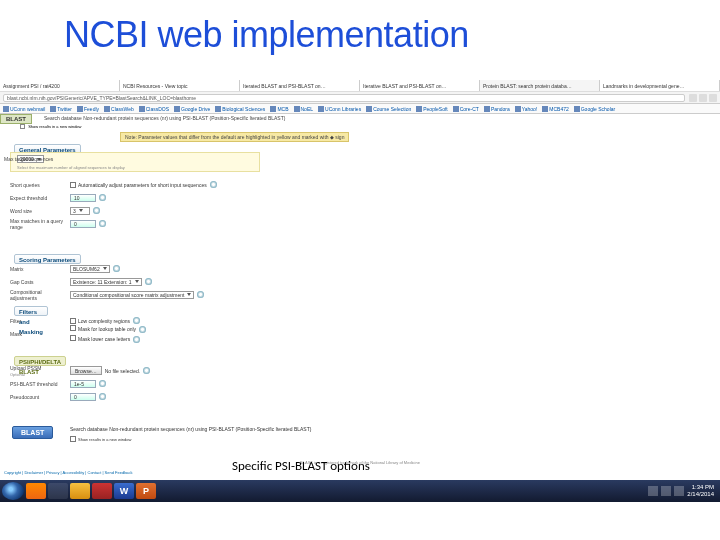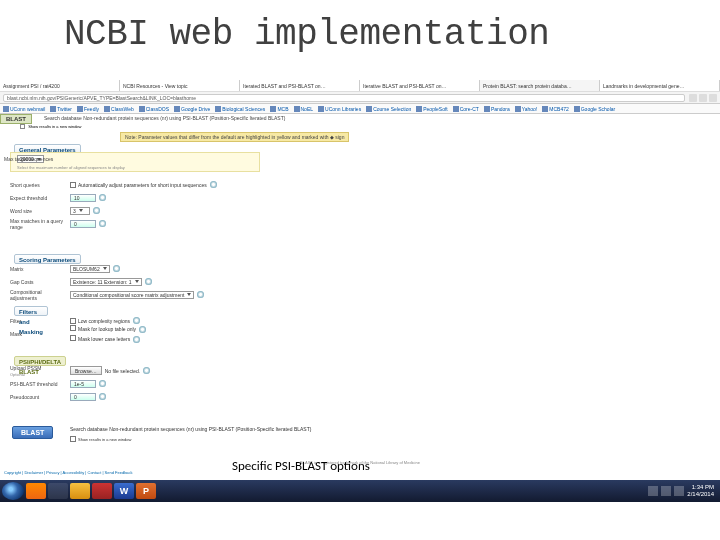--- a/index.html
+++ b/index.html
@@ -1,18 +1,18 @@
 <!DOCTYPE html>
 <html><head>
 <meta charset="utf-8">
 <style>
   * { box-sizing: border-box; margin: 0; padding: 0; }
   html, body { width: 720px; height: 540px; background: #fff; font-family: Arial, Helvetica, sans-serif; overflow: hidden; }
   .slide { width: 720px; height: 540px; position: relative; background: #fff; }
-  .slide-title { position: absolute; top: 14px; left: 64px; font-size: 36px; font-weight: 400; font-family: Liberation Mono, monospace; color: #404040; letter-spacing: -0.5px; }
+  .slide-title { position: absolute; top: 14px; left: 64px; font-size: 36px; font-weight: 400; font-family: Liberation Sans, sans-serif; color: #1d4ed8; letter-spacing: -0.5px; }
   .screenshot { position: absolute; top: 80px; left: 0; width: 604px; height: 400px; background: #fff; }
 
   
   .tabstrip { position: absolute; top: 0; left: 0; width: 720px; height: 12px; background: #fff; display: flex; border-bottom: 1px solid #ddd; font-size: 5px; }
   .tab { flex: 1; border-right: 1px solid #ccc; padding: 1px 3px; display: flex; align-items: center; gap: 2px; color: #333; overflow: hidden; white-space: nowrap; }
   .tab.active { background: #f5f5f5; }
   .tab-label { flex: 1; overflow: hidden; text-overflow: ellipsis; }
 
   
   .urlbar { position: absolute; top: 12px; left: 0; width: 720px; height: 12px; background: #f4f4f4; border-bottom: 1px solid #ccc; display: flex; align-items: center; font-size: 5px; color: #555; padding: 0 3px; gap: 4px; }

